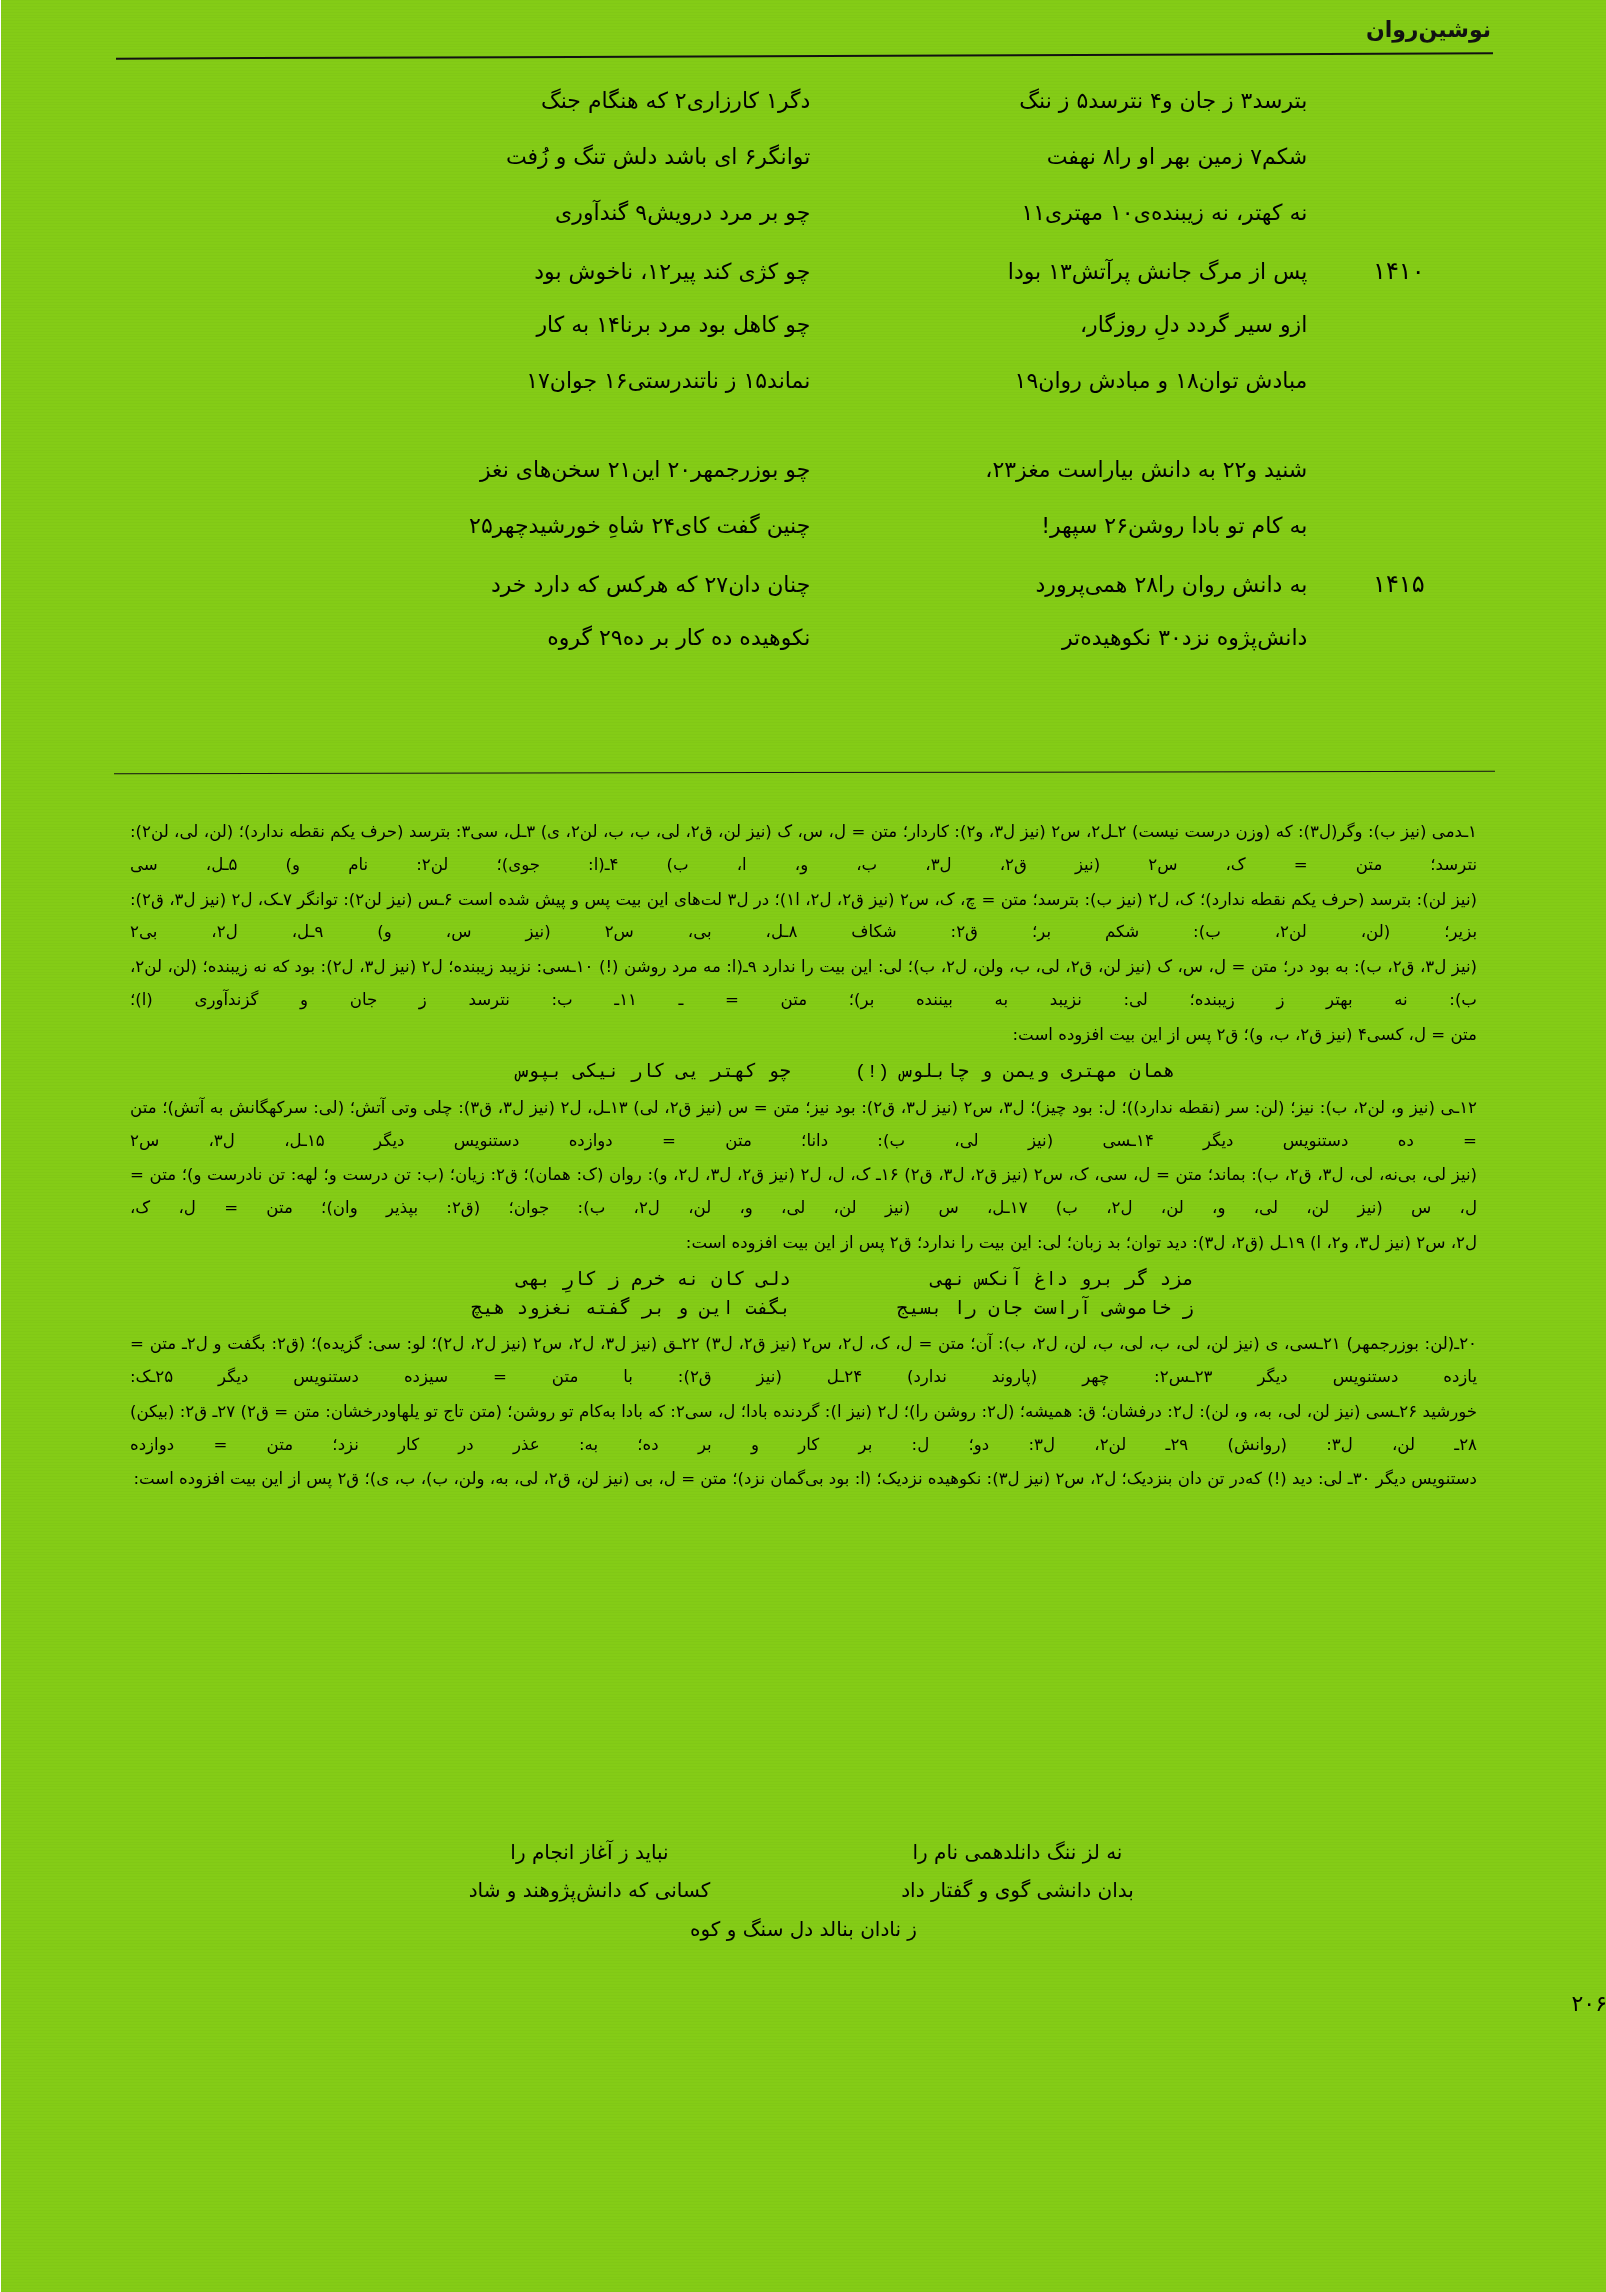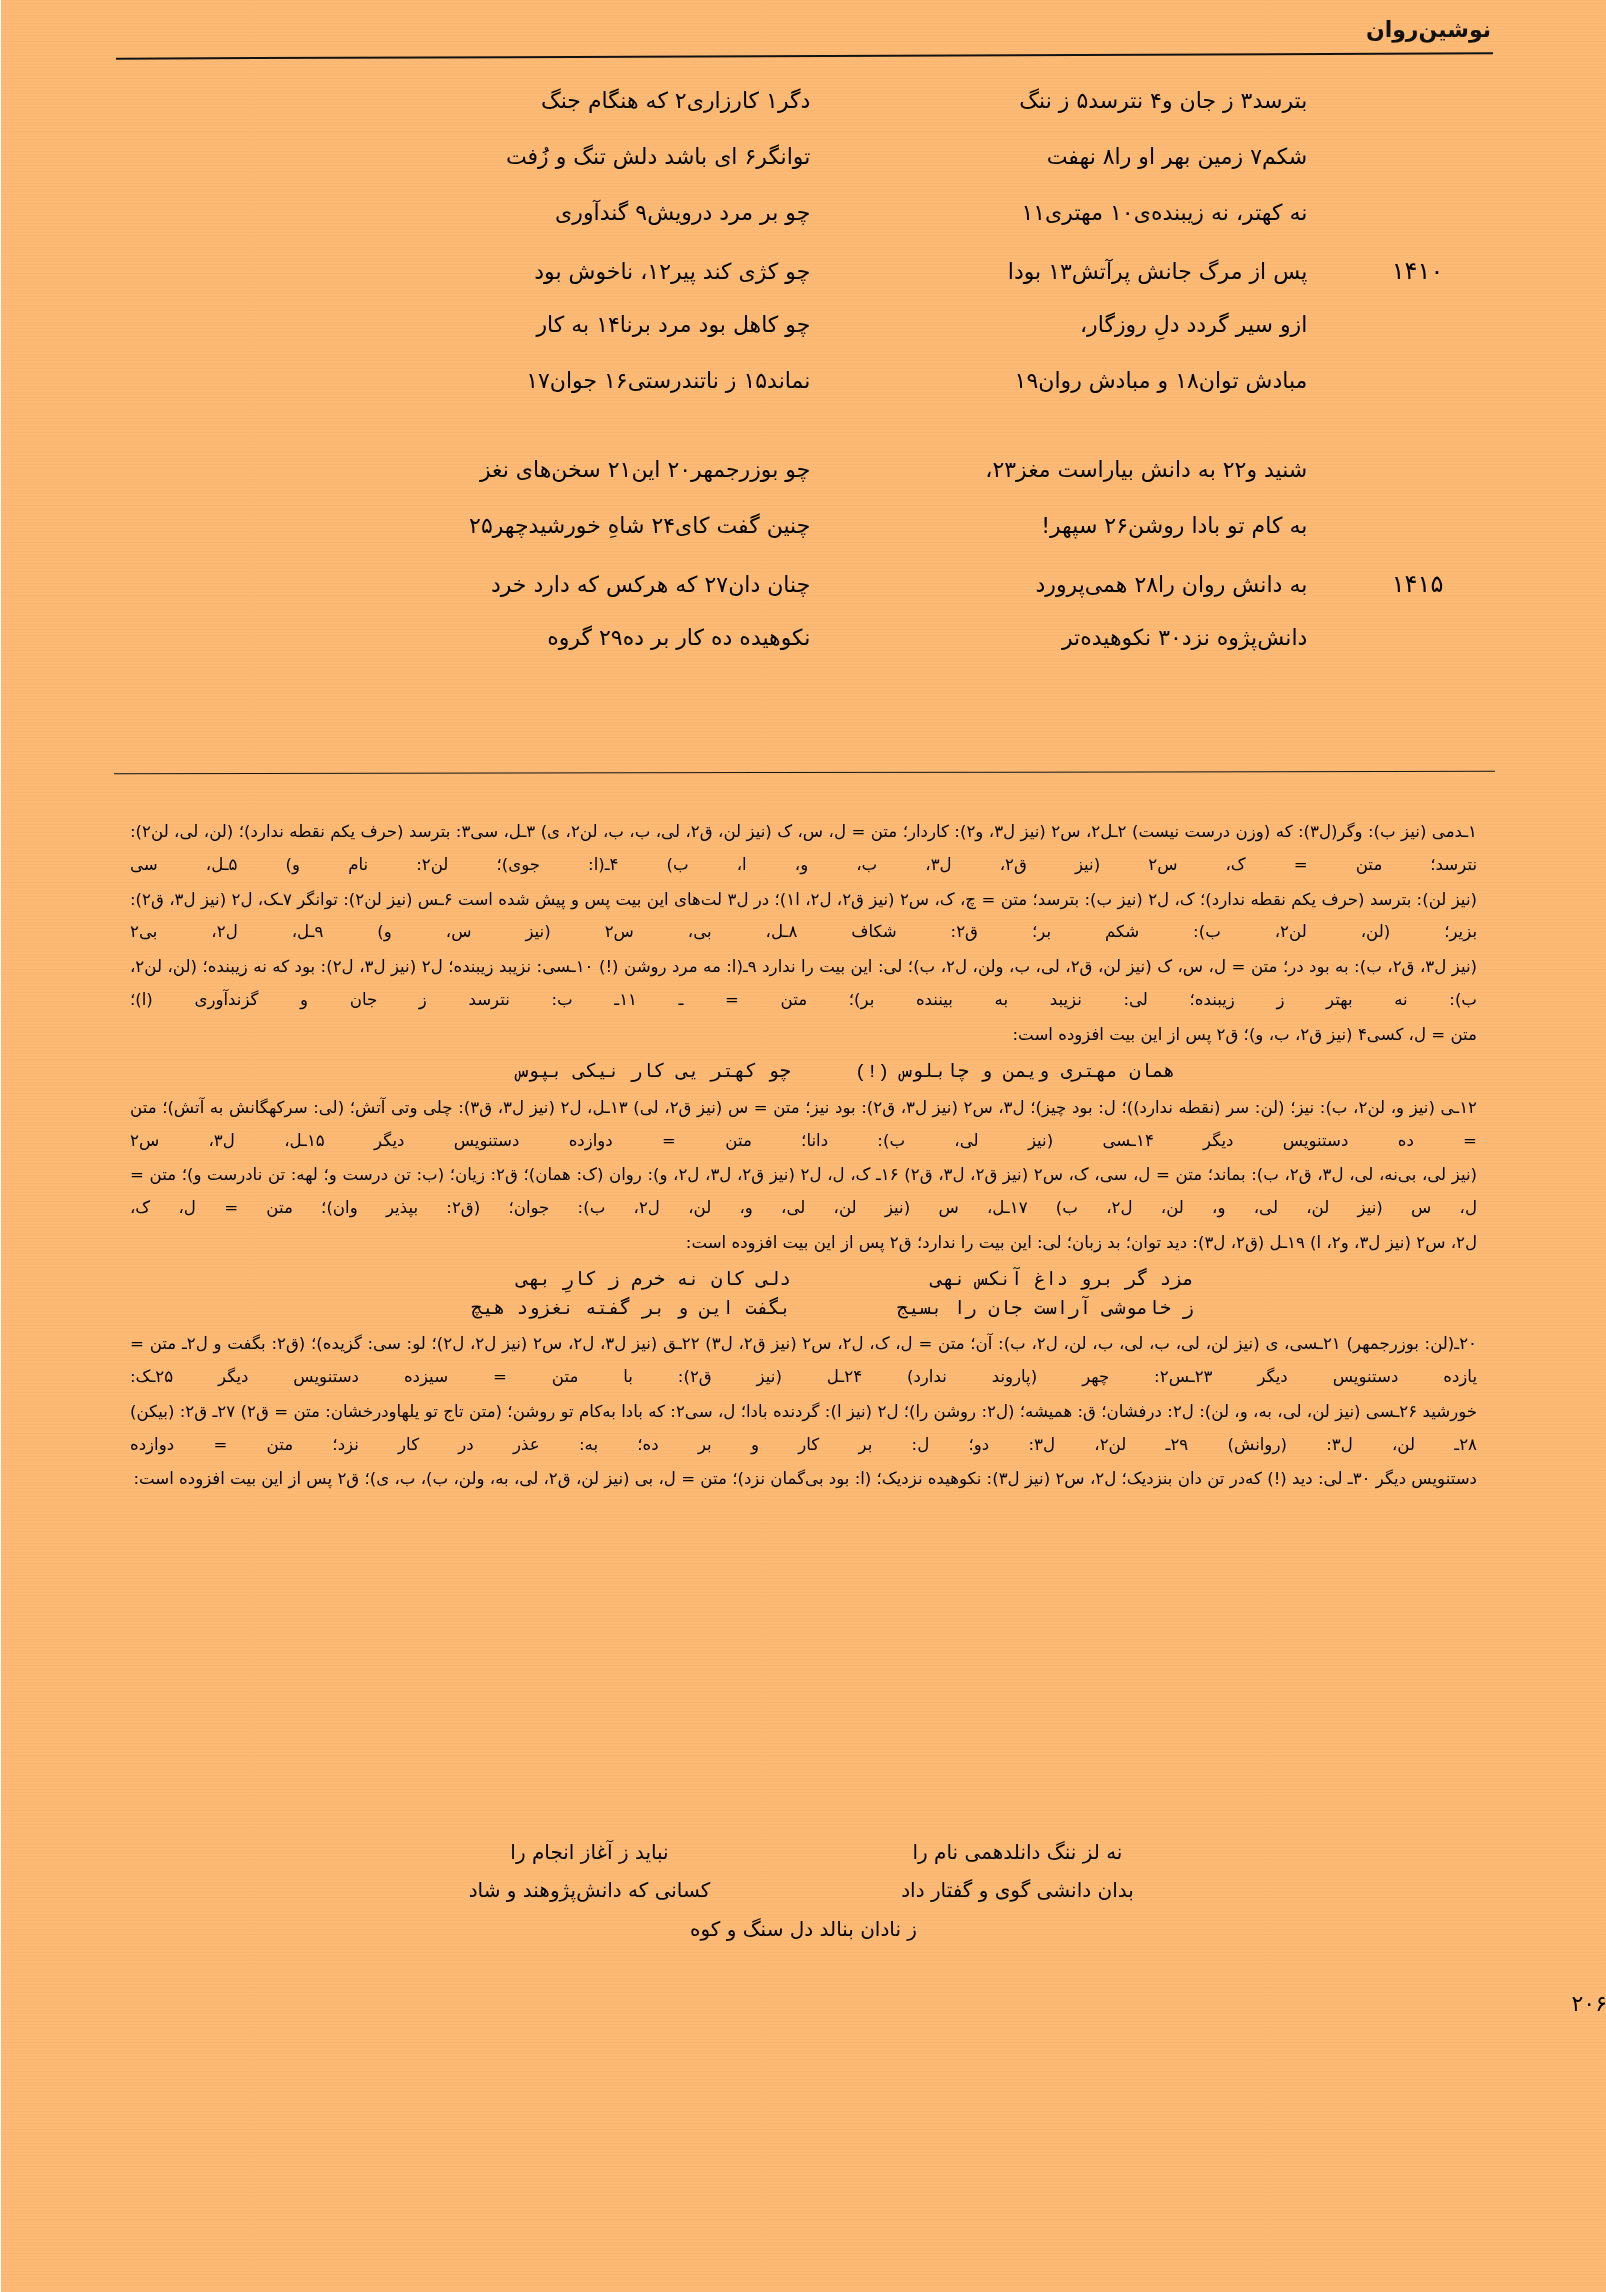--- a/index.html
+++ b/index.html
@@ -7,21 +7,21 @@
   body{
     width:1607px;height:2292px;
     font-family:"DejaVu Sans","Liberation Sans",sans-serif;
     color:#000000;
     position:relative;
     overflow:hidden;
     -webkit-font-smoothing:none;
   }
   .page{
     position:absolute;inset:0;
-    background:#fdba74;
+    background:#84cc16;
   }
 
   
   .runhead{
     position:absolute;
     top:17.4px; right:116px;
     font-size:22px;
     font-weight:bold;
     letter-spacing:-1px;
     direction:rtl;
@@ -46,21 +46,21 @@
     flex-direction:row;
     align-items:baseline;
     justify-content:flex-start;
     height:56px;
     direction:rtl;
   }
   .vnum{
     width:89px;
     flex:0 0 89px;
     font-size:24px;
-    text-align:center;
+    text-align:left;
     padding-left:9.7px;
     letter-spacing:0px;
     white-space:nowrap;
   }
   .hemi{
     font-size:22px;
     line-height:1.05;
     white-space:nowrap;
     direction:rtl;
     letter-spacing:0.5px;

